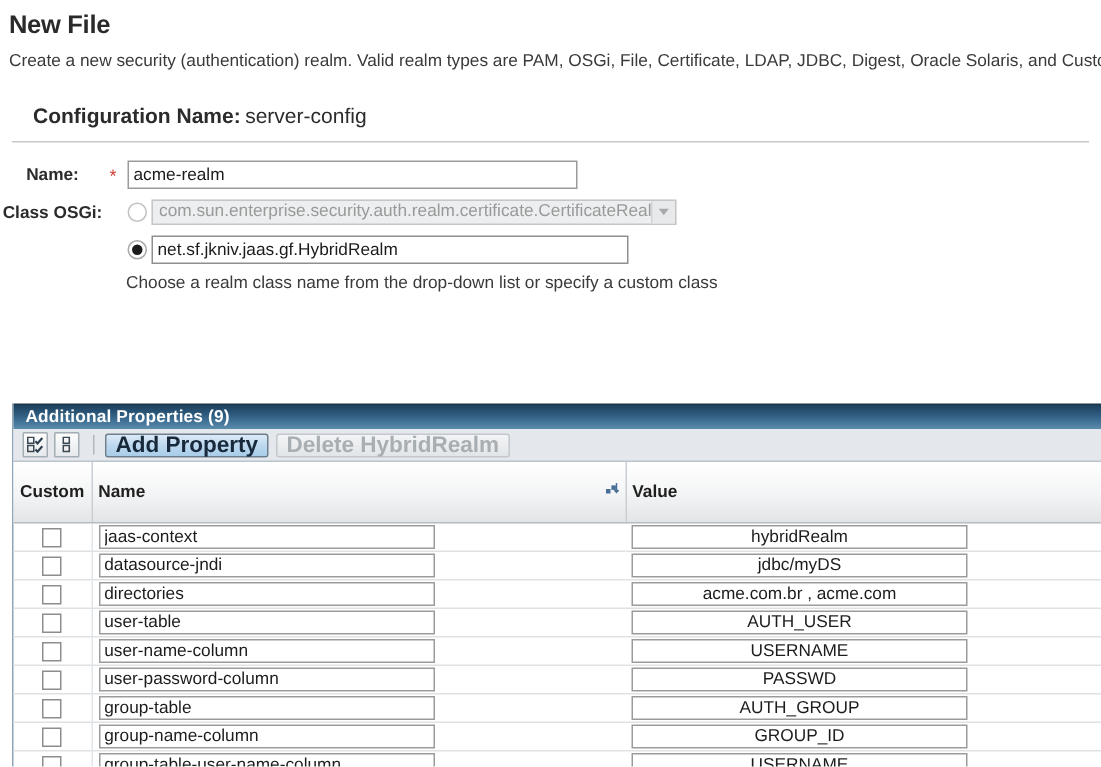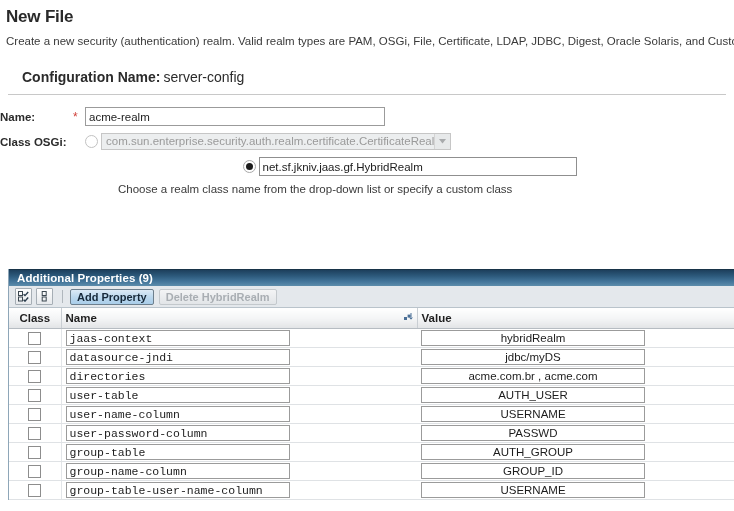--- a/index.html
+++ b/index.html
@@ -60,21 +60,21 @@
     margin: 12px 0 0 0;
     position: relative;
   }
   .frow {
     display: flex;
     align-items: center;
     margin-bottom: 7px;
   }
   .flabel {
     width: 70px;
-    text-align: left;
+    text-align: center;
     font-weight: bold;
     font-size: 11.5px;
     color: #2b2b2b;
     padding-right: 3px;
     flex: 0 0 auto;
   }
   .req-star {
     color: #d0403a;
     font-size: 12px;
     width: 12px;
@@ -155,21 +155,21 @@
     background: #ffffff;
     font-family: "Liberation Sans", sans-serif;
     font-size: 11.5px;
     color: #1c1c1c;
     padding: 1px 3px;
     outline: none;
   }
   .helptext {
     font-size: 11.5px;
     color: #3a3a3a;
-    margin-left: 118px;
+    margin-left: 84px;
     margin-top: 2px;
   }
   .indent-row { margin-left: 85px; }
 
   
   .panel {
     position: absolute;
     left: 8px;
     top: 262px;
     width: 760px;
@@ -211,21 +211,21 @@
   }
   .vdiv {
     width: 1px;
     height: 13px;
     background: #b0b7bd;
     margin: 0 7px 0 5px;
     flex: 0 0 auto;
   }
   .btn {
     height: 16px;
-    font-size: 11px;
+    font-size: 15px;
     font-weight: bold;
     padding: 0 6px;
     border-radius: 2px;
     display: flex;
     align-items: center;
     margin-right: 5px;
     box-sizing: border-box;
     flex: 0 0 auto;
   }
   .btn-primary {
@@ -247,21 +247,21 @@
     font-size: 11.5px;
   }
   table.props th {
     background: linear-gradient(to bottom, #ffffff 0%, #f3f4f5 55%, #e2e4e6 100%);
     border-bottom: 1px solid #b6bcc2;
     border-right: 1px solid #c9ced3;
     height: 17px;
     font-weight: bold;
     color: #1f1f1f;
     font-size: 11.5px;
-    padding: 4px 4px;
+    padding: 14px 4px;
     text-align: left;
     box-sizing: border-box;
   }
   table.props th.th-select { text-align: center; width: 52px; padding: 0; }
   table.props th.th-name { width: 356px; }
   table.props th.th-value { width: 352px; }
   .th-inner { display:flex; align-items:center; justify-content:space-between; }
 
   table.props td {
     border-bottom: 1px solid #dfe2e5;
@@ -283,21 +283,21 @@
     background: #ffffff;
     height: 14px;
     font-family: "Liberation Sans", sans-serif;
     font-size: 11.5px;
     color: #1c1c1c;
     padding: 0 3px;
     outline: none;
     box-sizing: content-box;
     display: block;
   }
-  .cell-input.name-in { width: 216px; font-family: Liberation Mono, monospace; }
+  .cell-input.name-in { width: 216px; }
   .cell-input.val-in  { width: 216px; text-align: center; }
 </style>
 </head>
 <body>
 
 <div class="page">
 
   <div class="page-title">New File</div>
   <div class="page-desc">Create a new security (authentication) realm. Valid realm types are PAM, OSGi, File, Certificate, LDAP, JDBC, Digest, Oracle Solaris, and Custom.</div>
 
@@ -321,21 +321,21 @@
       <span class="select-wrap">
         <span class="select-text">com.sun.enterprise.security.auth.realm.certificate.CertificateRealm</span>
         <span class="select-arrow">
           <svg width="7" height="5" viewBox="0 0 7 5">
               <path d="M0 0 L3.5 4.5 L7 0 Z" fill="#a8aaac"></path>
             </svg>
         </span>
       </span>
     </div>
 
-    <div class="frow indent-row" style="justify-content:center;">
+    <div class="frow indent-row" style="">
       <span class="radio checked"></span>
       <input class="custom-input" value="net.sf.jkniv.jaas.gf.HybridRealm" style="">
     </div>
 
     <div class="helptext">Choose a realm class name from the drop-down list or specify a custom class</div>
   </div>
 
   <div class="panel">
 
     <div class="panel-title">Additional Properties (9)</div>
@@ -356,21 +356,21 @@
         </svg>
       </span>
       <span class="vdiv"></span>
       <span class="btn btn-primary">Add Property</span>
       <span class="btn btn-disabled">Delete HybridRealm</span>
     </div>
 
     <table class="props">
       <thead>
         <tr>
-          <th class="th-select">Class</th>
+          <th class="th-select">Custom</th>
           <th class="th-name">
             <span class="th-inner">
               <span>Name</span>
               <span>
                 <svg width="9" height="9" viewBox="0 0 9 9">
                   <rect x="0" y="4" width="3" height="3" fill="#4a6f96"></rect>
                   <rect x="3.6" y="1.6" width="3" height="3" fill="#4a6f96"></rect>
                   <path d="M7 0 L7 6 M5.6 4.6 L7 6.2 L8.4 4.6" stroke="#4a6f96" stroke-width="1" fill="none"></path>
                 </svg>
               </span>

